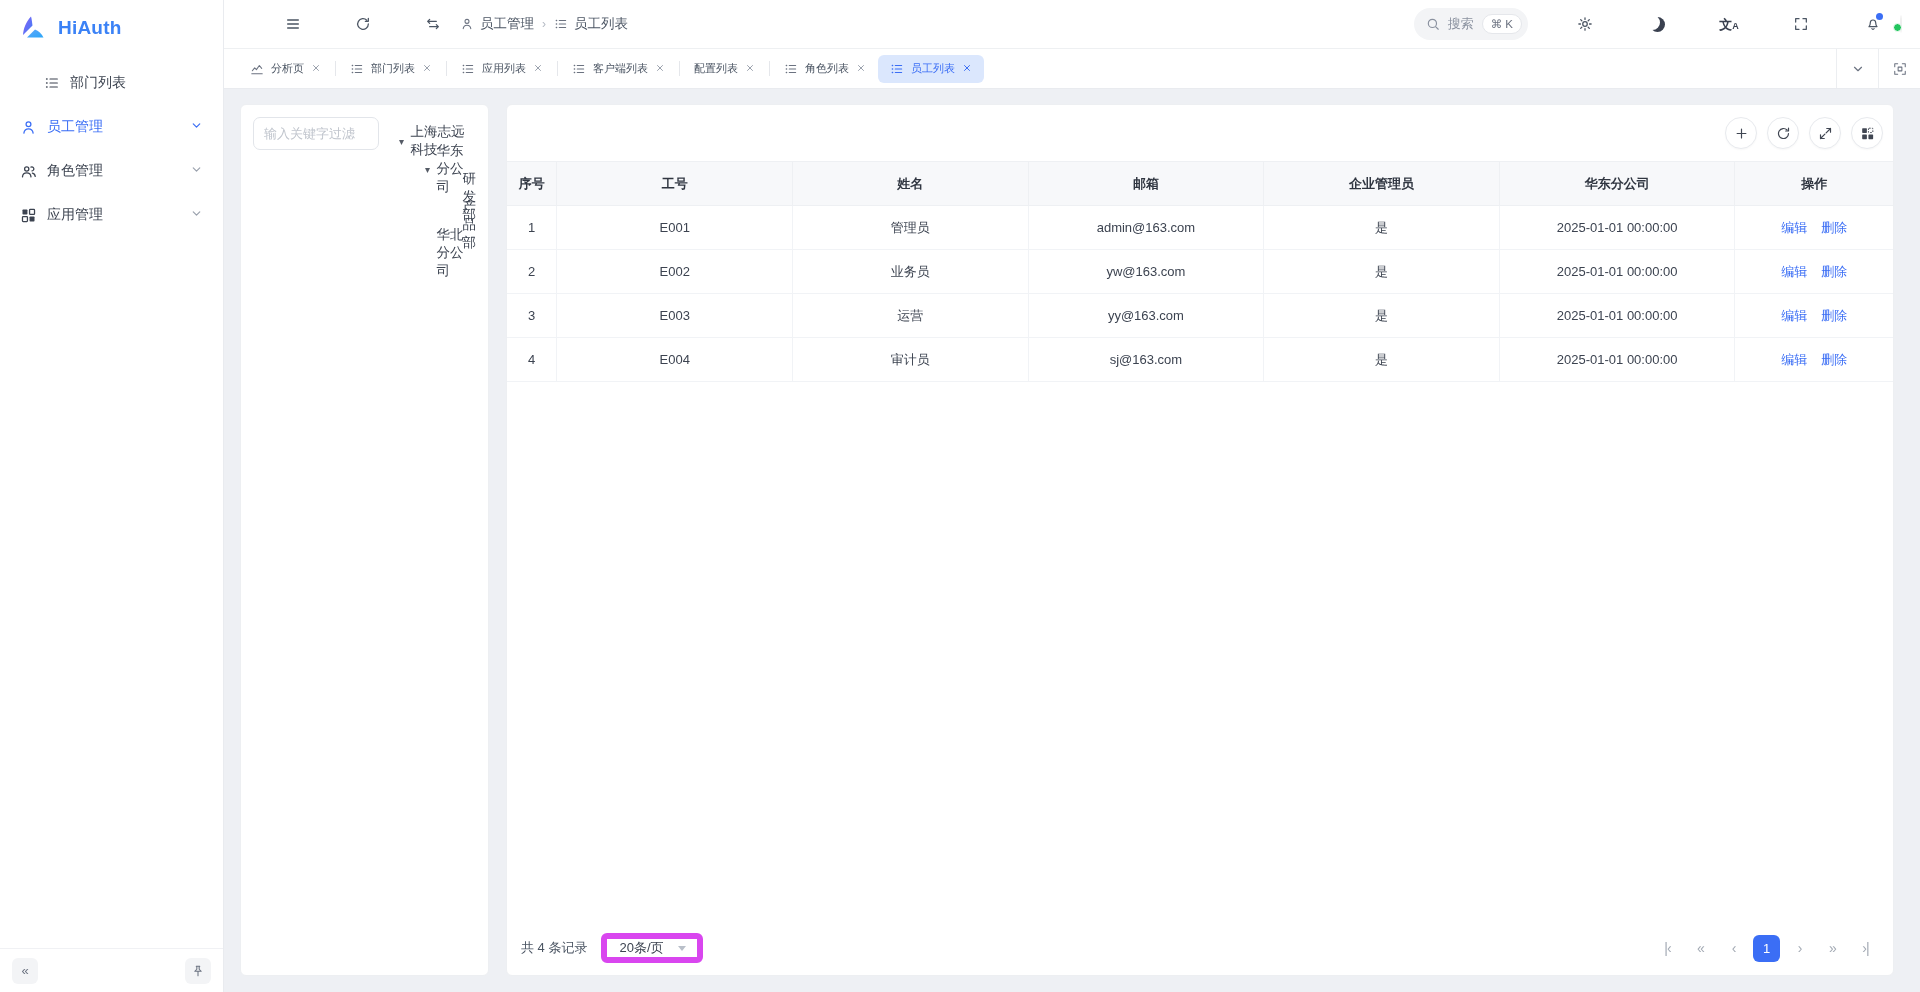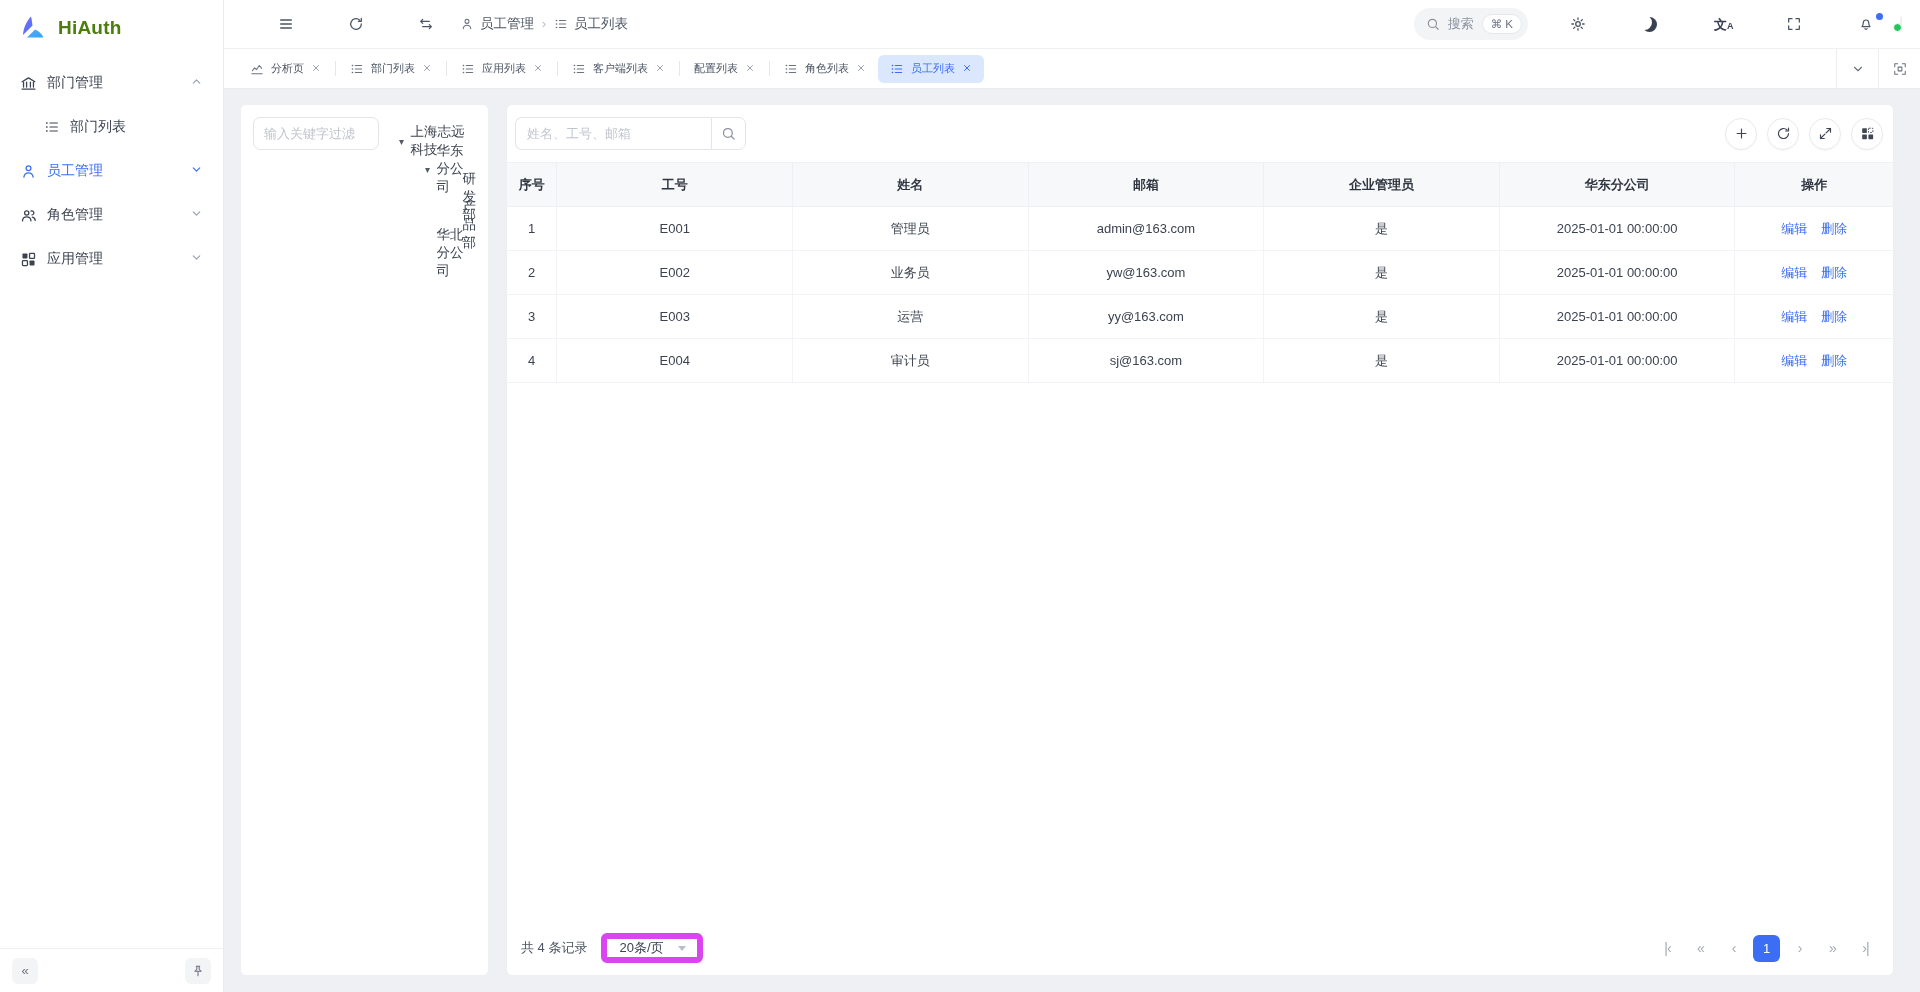--- a/index.html
+++ b/index.html
@@ -3,38 +3,38 @@
 <meta charset="utf-8">
 <style>
   * { margin:0; padding:0; box-sizing:border-box; }
   html,body { width:1920px; height:992px; overflow:hidden; }
   body { font-family:"Liberation Sans","DejaVu Sans",sans-serif; font-size:14px; color:#333639; background:#eef0f4; }
   .app { display:flex; width:100%; height:100%; }
 
   
   .sidebar { width:224px; background:#fff; border-right:1px solid #e9ebef; display:flex; flex-direction:column; flex-shrink:0; }
   .logo { display:flex; align-items:center; gap:10px; height:56px; padding:0 18px; }
-  .logo-text { font-size:19px; font-weight:700; color:#4d7c0f; letter-spacing:.2px; }
+  .logo-text { font-size:19px; font-weight:700; color:#3b82f6; letter-spacing:.2px; }
   .nav { flex:1; padding:6px 10px; }
   .nav-item { display:flex; align-items:center; gap:10px; height:42px; padding:0 10px; border-radius:8px; cursor:pointer; color:#3c4350; margin-bottom:2px; }
   .nav-item .nlabel { flex:1; }
   .nav-item.active { color:#3b6ef5; }
   .nav-item svg { width:17px; height:17px; }
   .chev svg { width:13px; height:13px; color:#9aa1ad; }
   .nav-item.active .chev svg { color:#3b6ef5; }
   .nav-sub { display:flex; align-items:center; gap:10px; height:42px; padding:0 10px 0 34px; border-radius:8px; cursor:pointer; color:#3c4350; margin-bottom:2px; }
   .nav-sub svg { width:16px; height:16px; }
   .sidebar-footer { height:44px; border-top:1px solid #f0f1f4; display:flex; align-items:center; justify-content:space-between; padding:0 12px; }
   .sq-btn { width:26px; height:26px; border:none; background:#f3f4f6; border-radius:6px; color:#6b7280; display:flex; align-items:center; justify-content:center; cursor:pointer; font-size:13px; }
   .sq-btn svg { width:14px; height:14px; }
 
   
   .main { flex:1; display:flex; flex-direction:column; min-width:0; }
   .topbar { height:49px; background:#fff; border-bottom:1px solid #eef0f2; display:flex; align-items:center; padding:0 18px; gap:4px; }
-  .tb-icon { width:30px; height:30px; border:none; background:transparent; border-radius:6px; color:#4b5563; display:flex; align-items:center; justify-content:flex-start; cursor:pointer;margin-left:36px; }
+  .tb-icon { width:30px; height:30px; border:none; background:transparent; border-radius:6px; color:#4b5563; display:flex; align-items:center; justify-content:center; cursor:pointer;margin-left:36px; }
   .tb-icon svg { width:16px; height:16px; }
   .breadcrumb { display:flex; align-items:center; gap:8px; margin-left:8px; font-size:13.5px; color:#4b5563; }
   .crumb { display:flex; align-items:center; gap:6px; cursor:pointer; }
   .crumb svg { width:14px; height:14px; color:#6b7280; }
   .crumb-sep { color:#b4bac4; font-size:12px; }
   .topbar-right { margin-left:auto; display:flex; align-items:center; gap:6px; }
   .search-pill { display:flex; align-items:center; gap:8px; background:#f3f4f6; border:none; border-radius:16px; height:32px; padding:0 6px 0 12px; cursor:pointer; color:#8a919f; font-size:13px; }
   .search-pill svg { width:14px; height:14px; }
   .kbd { background:#fff; border:1px solid #e5e7eb; border-radius:12px; padding:2px 8px; font-size:11.5px; color:#6b7280; }
   .moon { width:15px; height:15px; border-radius:50%; box-shadow:inset -5px -2px 0 0 #3a4150; }
@@ -118,31 +118,20 @@
           </defs>
           <path d="M13 3.5 C8 9 5.5 15 5 22 L14.5 12.5 C14 9 13.8 6 13 3.5 Z" fill="url(#lg1)" rx="2"></path>
           <path d="M9 24.5 L17 16.5 C20.5 18 23.5 20.5 25.5 24.5 Z" fill="url(#lg2)"></path>
         </svg>
       </span>
       <span class="logo-text">HiAuth</span>
     </div>
 
     <nav class="nav">
 
-      <div class="nav-item">
-        <svg viewBox="0 0 24 24" fill="none" stroke="currentColor" stroke-width="1.8" stroke-linecap="round" stroke-linejoin="round">
-            <path d="M3 9.5 12 4l9 5.5"></path>
-            <path d="M5 10v7M9.3 10v7M14.7 10v7M19 10v7"></path>
-            <path d="M3 20h18"></path>
-          </svg>
-        <span class="nlabel">部门管理</span>
-        <span class="chev"><svg viewBox="0 0 24 24" fill="none" stroke="currentColor" stroke-width="2.2" stroke-linecap="round" stroke-linejoin="round">
-              <path d="M6 15l6-6 6 6"></path>
-            </svg></span>
-      </div>
 
       <div class="nav-sub">
         <svg viewBox="0 0 24 24" fill="none" stroke="currentColor" stroke-width="1.8" stroke-linecap="round" stroke-linejoin="round">
             <path d="M9 6h11M9 12h11M9 18h11"></path>
             <path d="M4 6h.5M4 12h.5M4 18h.5" stroke-width="2.4"></path>
           </svg>
         <span>部门列表</span>
       </div>
 
       <div class="nav-item active">
@@ -376,29 +365,20 @@
             <span>产品部</span>
           </div>
           <div class="tree-node l1" style="padding-left:58px;">
             <span>华北分公司</span>
           </div>
         </div>
       </div>
 
       <div class="panel table-panel">
         <div class="tp-toolbar">
-          <div class="tp-search">
-            <input placeholder="姓名、工号、邮箱" style="">
-            <button>
-              <svg viewBox="0 0 24 24" fill="none" stroke="currentColor" stroke-width="2" stroke-linecap="round">
-                  <circle cx="11" cy="11" r="7"></circle>
-                  <path d="M16.8 16.8 21 21"></path>
-                </svg>
-            </button>
-          </div>
           <div class="tp-actions">
             <button class="circ-btn">
               <svg viewBox="0 0 24 24" fill="none" stroke="currentColor" stroke-width="1.9" stroke-linecap="round">
                   <path d="M12 5v14M5 12h14"></path>
                 </svg>
             </button>
             <button class="circ-btn">
               <svg viewBox="0 0 24 24" fill="none" stroke="currentColor" stroke-width="1.9" stroke-linecap="round" stroke-linejoin="round">
                   <path d="M20 12a8 8 0 1 1-2.3-5.6"></path>
                   <path d="M20 3.5V8h-4.5"></path>

